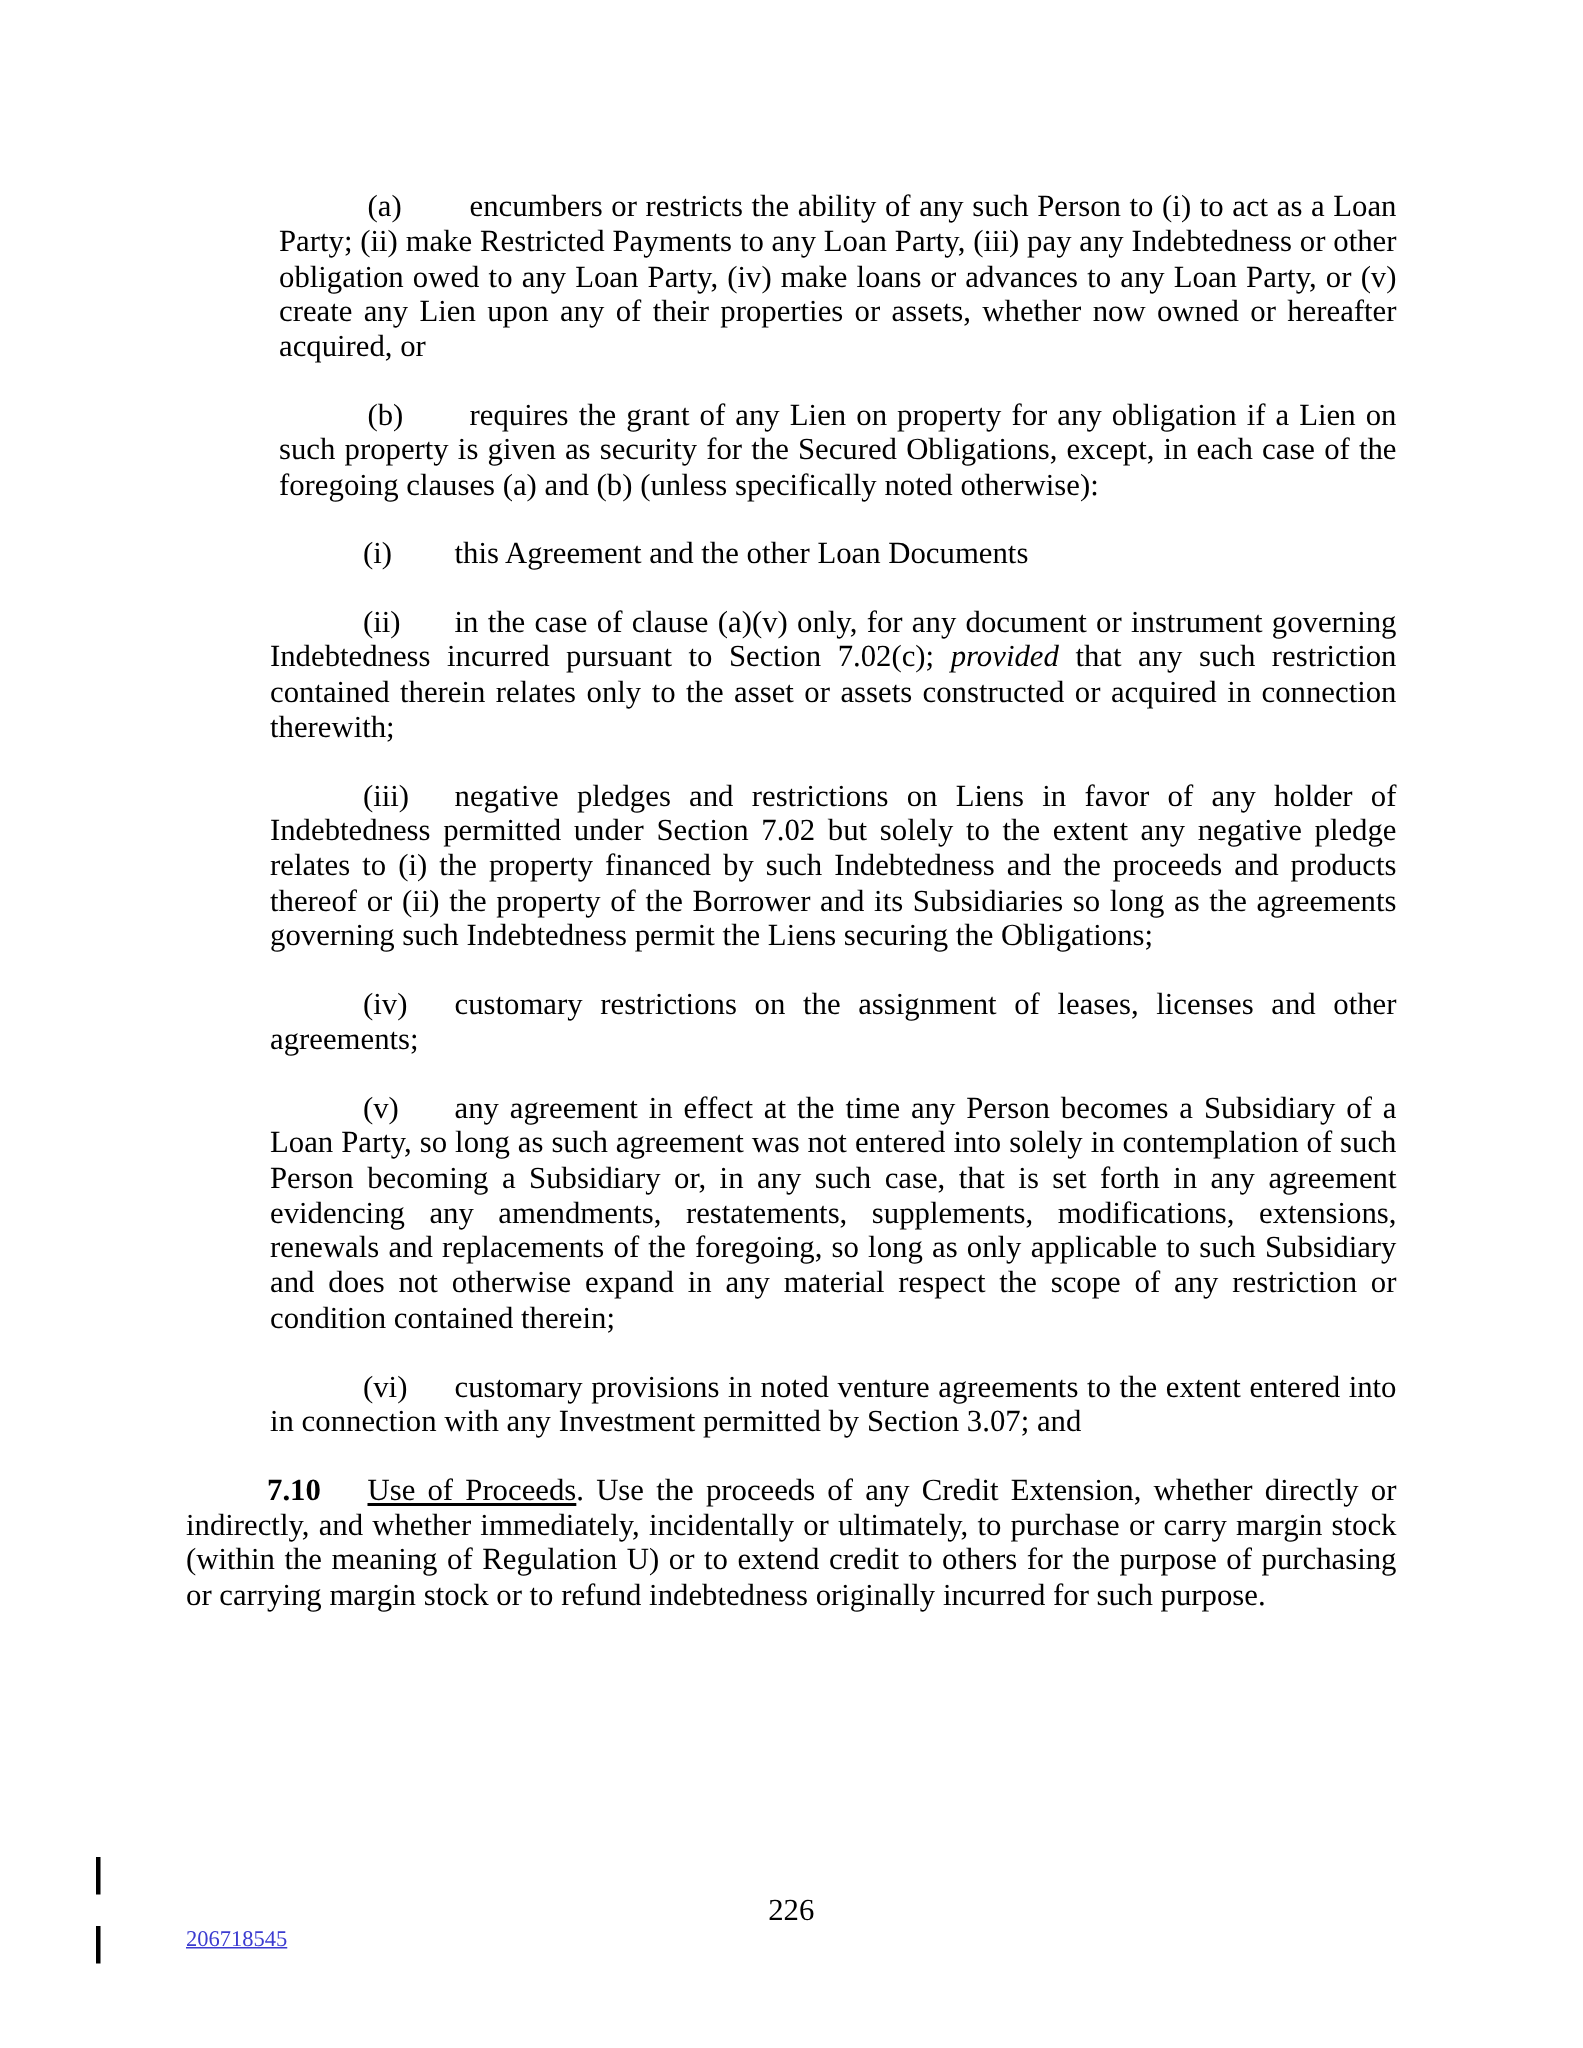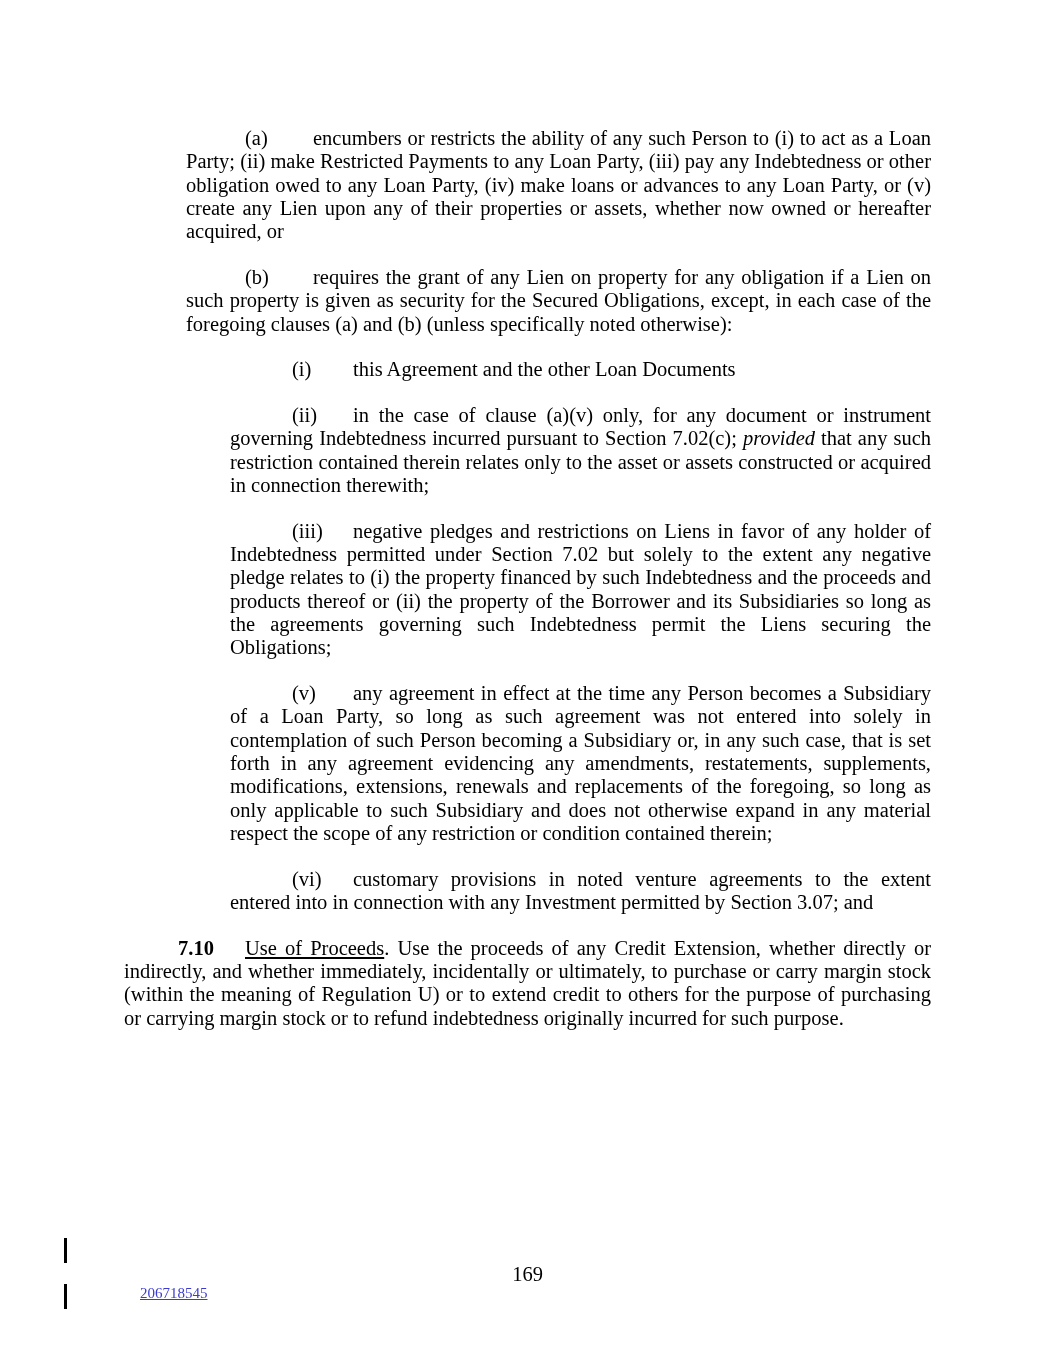--- a/index.html
+++ b/index.html
@@ -32,21 +32,21 @@
     display: inline-block;
     text-indent: 0;
     vertical-align: baseline;
   }
   .level-letter {
     margin-left: 62px;
     text-indent: 59px;
   }
   .level-letter .label { width: 68px; }
   .level-roman {
-    margin-left: 106px;
+    margin-left: 56px;
     text-indent: 62px;
   }
   .level-roman .label { width: 61px; }
   .level-section {
     margin-left: 0;
     text-indent: 54px;
   }
   .level-section .label { width: 67px; font-weight: bold; }
 
   .seg.underline { }
@@ -56,21 +56,21 @@
   .page-number {
     position: absolute;
     top: 1263px;
     left: 0;
     width: 100%;
     text-align: center;
     font-size: 20.5px;
   }
   .doc-id {
     position: absolute;
-    left: 140px;
+    left: 124px;
     top: 1285px;
     font-size: 15px;
     line-height: 17px;
     color: var(--link-color, #3b3bd0);
     text-decoration: underline;
   }
   .changebar {
     position: absolute;
     left: 64px;
     width: 3px;
@@ -84,25 +84,26 @@
 <body>
 
 <div class="page">
 
   <main class="doc-body">
       <p class="para level-letter"><span class="label">(a)</span><span class="seg">encumbers or restricts the ability of any such Person to (i) to act as a Loan Party; (ii) make Restricted Payments to any Loan Party, (iii) pay any Indebtedness or other obligation owed to any Loan Party, (iv) make loans or advances to any Loan Party, or (v) create any Lien upon any of their properties or assets, whether now owned or hereafter acquired, or</span></p>
       <p class="para level-letter"><span class="label">(b)</span><span class="seg">requires the grant of any Lien on property for any obligation if a Lien on such property is given as security for the Secured Obligations, except, in each case of the foregoing clauses (a) and (b) (unless specifically noted otherwise):</span></p>
       <p class="para level-roman"><span class="label">(i)</span><span class="seg">this Agreement and the other Loan Documents</span></p>
       <p class="para level-roman"><span class="label">(ii)</span><span class="seg">in the case of </span><span class="seg underline">clause (a)(v)</span><span class="seg"> only, for any document or instrument governing Indebtedness incurred pursuant to </span><span class="seg underline">Section 7.02(c)</span><span class="seg">; </span><span class="seg italic">provided</span><span class="seg"> that any such restriction contained therein relates only to the asset or assets constructed or acquired in connection therewith;</span></p>
       <p class="para level-roman"><span class="label">(iii)</span><span class="seg">negative pledges and restrictions on Liens in favor of any holder of Indebtedness permitted under </span><span class="seg underline">Section 7.02</span><span class="seg"> but solely to the extent any negative pledge relates to (i) the property financed by such Indebtedness and the proceeds and products thereof or (ii) the property of the Borrower and its Subsidiaries so long as the agreements governing such Indebtedness permit the Liens securing the Obligations;</span></p>
+      <p class="para level-roman"><span class="label">(iv)</span><span class="seg">customary restrictions on the assignment of leases, licenses and other agreements;</span></p>
       <p class="para level-roman"><span class="label">(v)</span><span class="seg">any agreement in effect at the time any Person becomes a Subsidiary of a Loan Party, so long as such agreement was not entered into solely in contemplation of such Person becoming a Subsidiary or, in any such case, that is set forth in any agreement evidencing any amendments, restatements, supplements, modifications, extensions, renewals and replacements of the foregoing, so long as only applicable to such Subsidiary and does not otherwise expand in any material respect the scope of any restriction or condition contained therein;</span></p>
       <p class="para level-roman"><span class="label">(vi)</span><span class="seg">customary provisions in noted venture agreements to the extent entered into in connection with any Investment permitted by </span><span class="seg underline">Section 3.07</span><span class="seg">; and</span></p>
       <p class="para level-section"><span class="label">7.10</span><span class="seg bold-underline">Use of Proceeds</span><span class="seg">. Use the proceeds of any Credit Extension, whether directly or indirectly, and whether immediately, incidentally or ultimately, to purchase or carry margin stock (within the meaning of Regulation U) or to extend credit to others for the purpose of purchasing or carrying margin stock or to refund indebtedness originally incurred for such purpose.</span></p>
     </main>
 
   <div class="changebar bar-1"></div>
   <div class="changebar bar-2"></div>
 
-  <div class="page-number">169</div>
+  <div class="page-number">226</div>
 
   <a href="#" class="doc-id">206718545</a>
 
 </div>
 
 </body></html>

